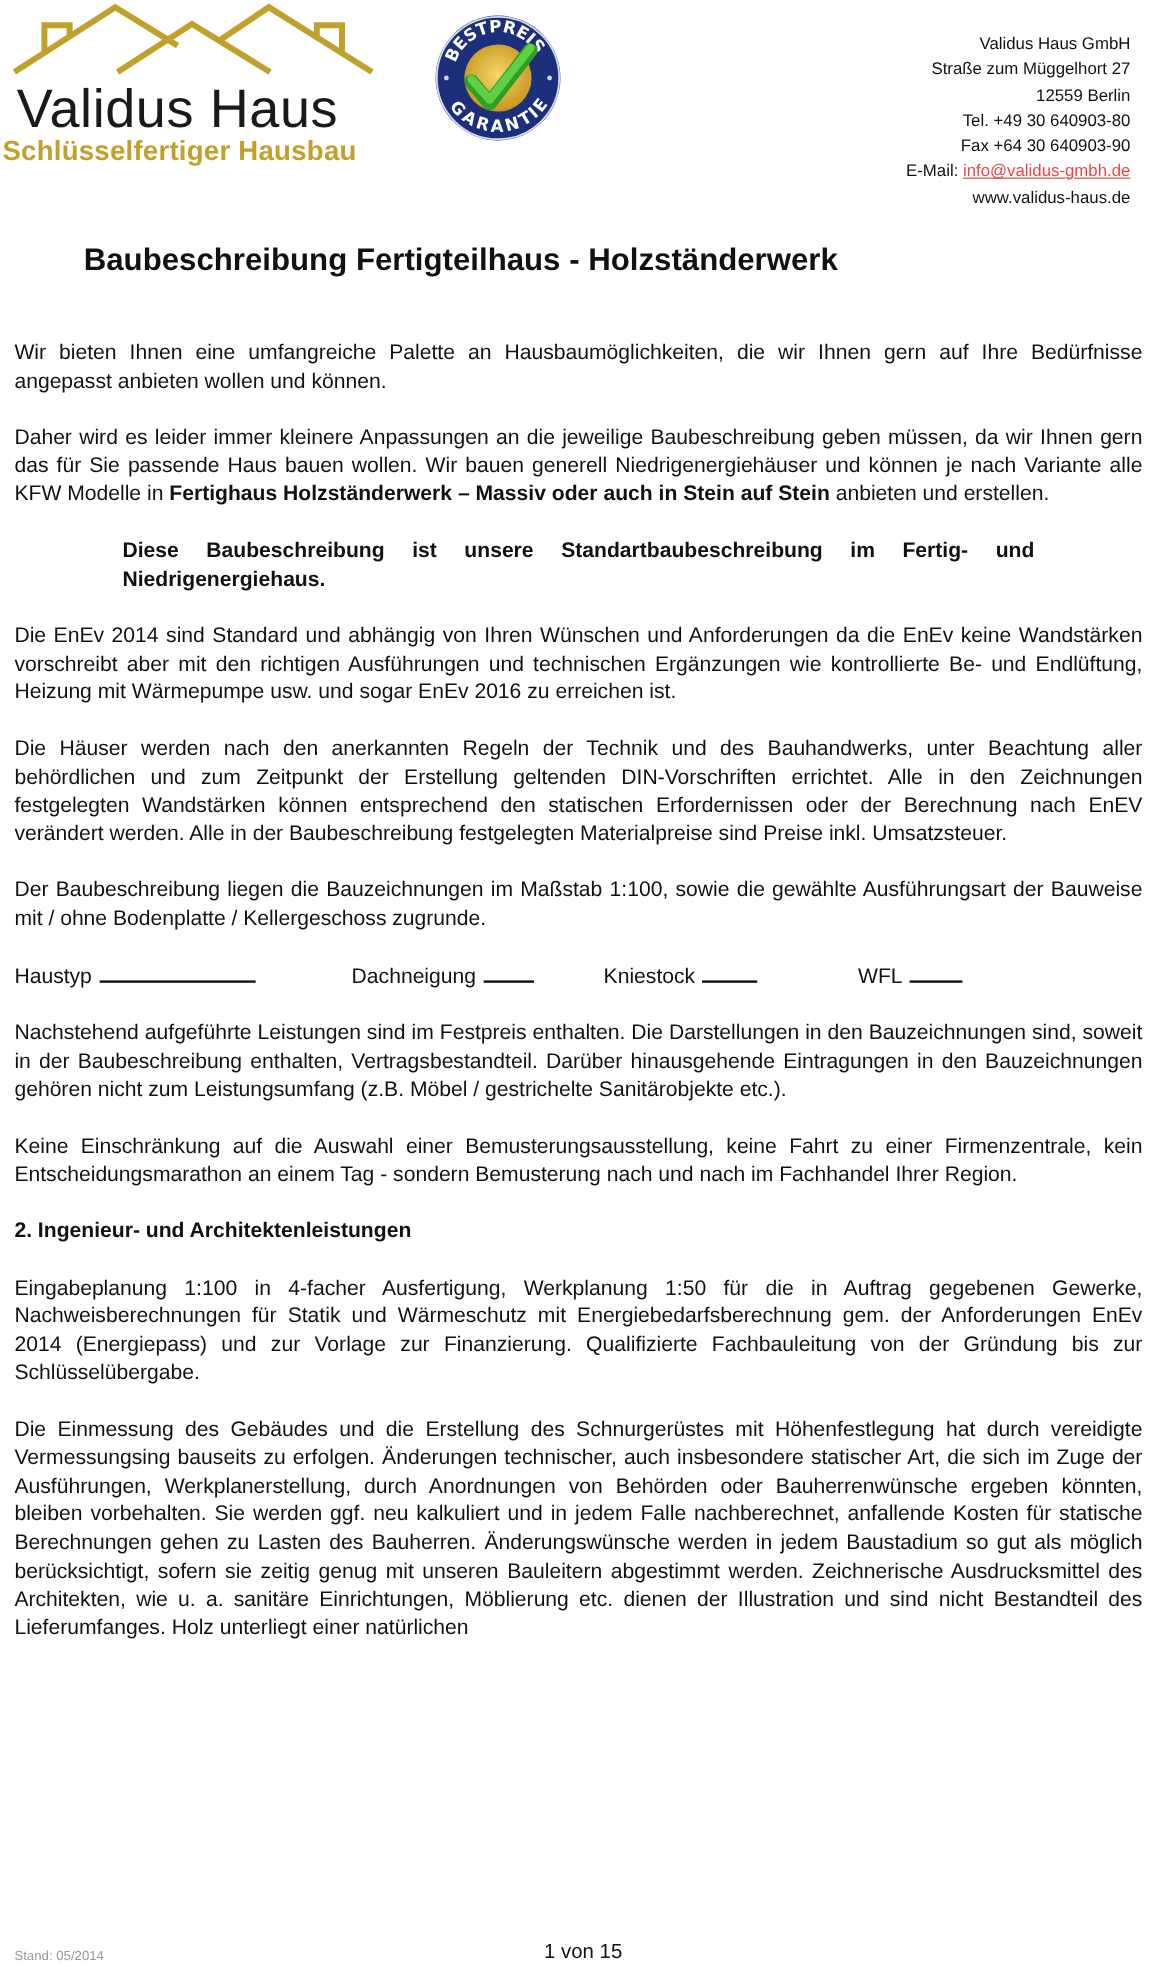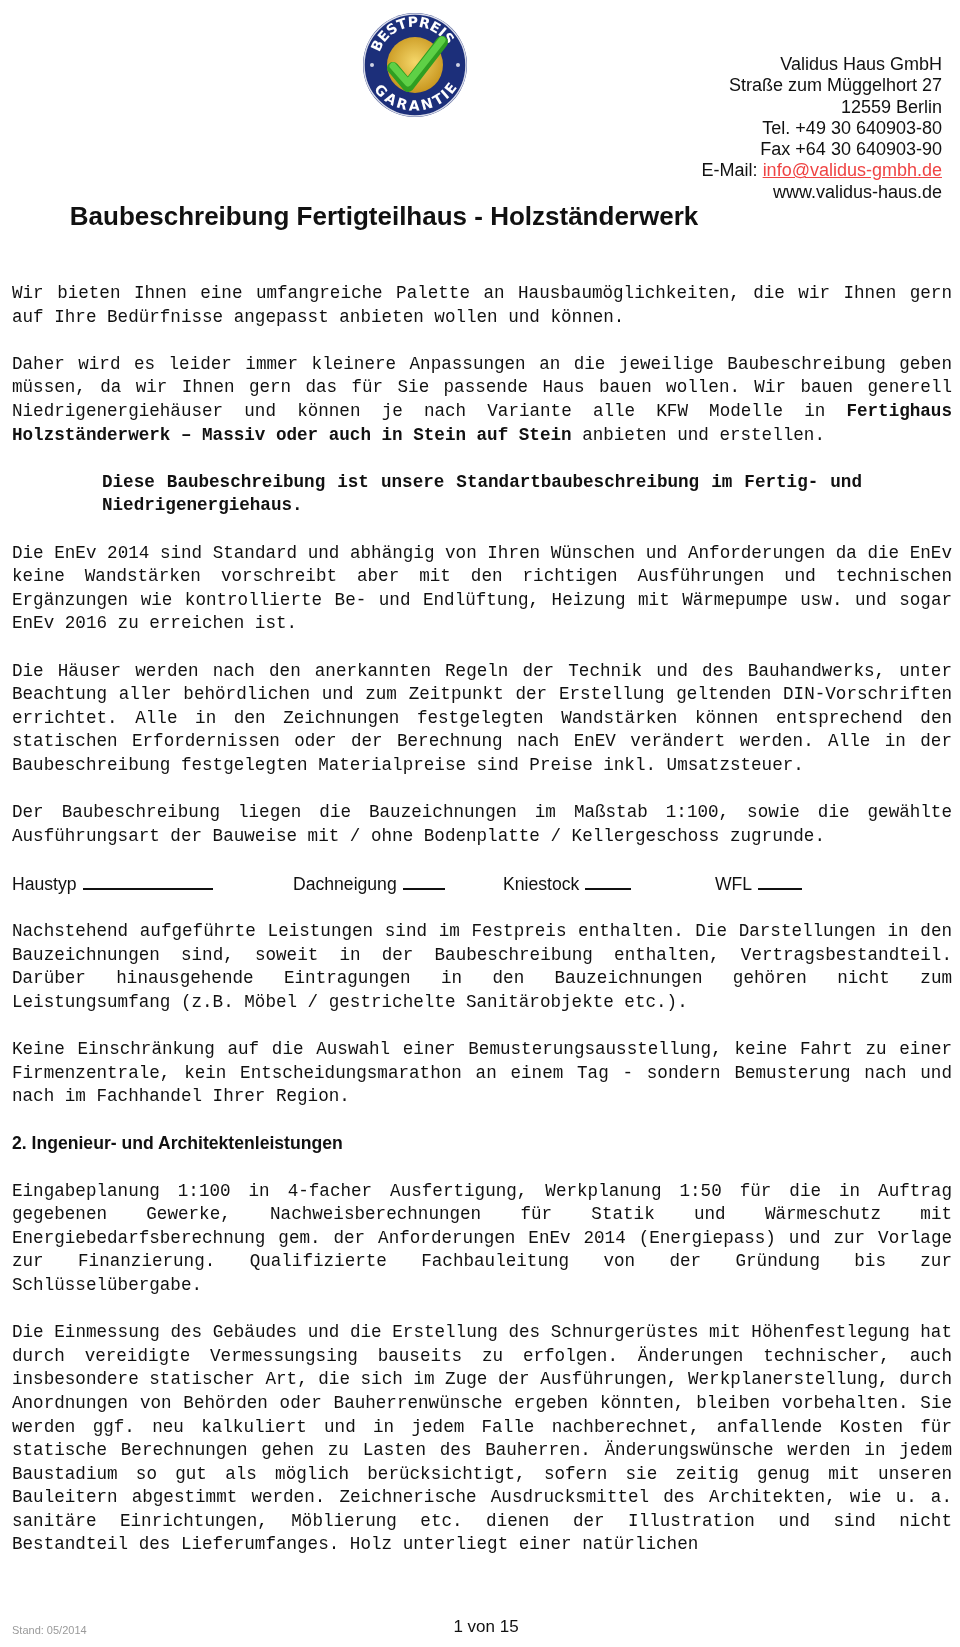--- a/index.html
+++ b/index.html
@@ -6,47 +6,60 @@
   html, body { width: 960px; height: 1647px; background: #ffffff; overflow: hidden; }
   body { font-family: "Liberation Sans", sans-serif; color: #111111; position: relative; }
 
   .header { position: absolute; left: 0; top: 0; width: 960px; height: 180px; }
   .logo { position: absolute; left: 0; top: 0; width: 320px; height: 140px; }
   .logo-roof { position: absolute; left: 0; top: 0; width: 320px; height: 66px; }
   .logo-name { position: absolute; left: 14px; top: 66px; font-size: 45px; font-weight: normal; color: #1a1a1a; letter-spacing: 0.5px; line-height: 50px; white-space: nowrap; }
   .logo-tagline { position: absolute; left: 2px; top: 112px; font-size: 23px; font-weight: bold; color: #c2a02c; line-height: 26px; white-space: nowrap; letter-spacing: 0.2px; }
   .badge { position: absolute; left: 360px; top: 10px; width: 110px; height: 110px; }
 
-  .contact { position: absolute; right: 18px; top: 26px; text-align: right; font-size: 18px; line-height: 21.3px; color: #111; margin-top: 28px; }
+  .contact { position: absolute; right: 18px; top: 26px; text-align: right; font-size: 14px; line-height: 21.3px; color: #111; }
   .contact a { color: #ef4444; text-decoration: underline; }
 
   .title { position: absolute; left: 0; width: 768px; top: 200px; text-align: center; font-size: 26px; font-weight: bold; line-height: 32px; }
 
   .content { position: absolute; left: 12px; width: 940px; top: 282px; font-size: 17.6px; line-height: 23.6px; }
-  .content p { text-align: justify; margin-bottom: 23.6px; font-family: Liberation Mono, monospace; }
+  .content p { text-align: justify; margin-bottom: 23.6px; }
   .content p.nogap { margin-bottom: 0; }
   .content b { font-weight: bold; }
   .center-bold { text-align: left; font-weight: bold; padding: 0 90px; }
   .section-h { font-weight: bold; margin-bottom: 23.6px; }
   .section-h.num1 { padding-left: 10px; }
   .fields { display: flex; margin-bottom: 23.6px; white-space: nowrap; }
   .field { display: inline-flex; align-items: baseline; }
   .field .line { display: inline-block; border-bottom: 2px solid #111; height: 18px; margin-left: 6px; }
   .f1 { width: 281px; } .f1 .line { width: 130px; }
   .f2 { width: 210px; } .f2 .line { width: 42px; }
   .f3 { width: 212px; } .f3 .line { width: 46px; }
   .f4 .line { width: 44px; }
 
   .footer-stand { position: absolute; left: 12px; top: 1624px; font-size: 11px; color: #9a9a9a; }
   .footer-page { position: absolute; left: 0; width: 920px; top: 1617px; text-align: center; font-size: 17px; margin-left: 26px; }
 </style>
 </head>
 <body>
 
 <div class="header">
+  <div class="logo">
+    <svg class="logo-roof" viewBox="0 0 320 66" xmlns="http://www.w3.org/2000/svg">
+      <g fill="none" stroke="#c2a02c" stroke-width="5" stroke-linejoin="miter">
+        <polyline points="12,60 96,6 148,38"></polyline>
+        <polyline points="98,60 160,20 225,60"></polyline>
+        <polyline points="184,33 224,6 310,60"></polyline>
+        <polyline points="37,43 37,21 58,21 58,31"></polyline>
+        <polyline points="264,31 264,21 285,21 285,43"></polyline>
+      </g>
+    </svg>
+    <div class="logo-name">Validus Haus</div>
+    <div class="logo-tagline">Schlüsselfertiger Hausbau</div>
+  </div>
 
   <svg class="badge" viewBox="0 0 110 110" xmlns="http://www.w3.org/2000/svg">
     <defs>
       <path id="arcTop" d="M 18 58 A 37 37 0 0 1 92 50"></path>
       <path id="arcBot" d="M 16 60 A 40 40 0 0 0 94 58"></path>
       <radialGradient id="gold" cx="50%" cy="45%" r="55%">
         <stop offset="0%" stop-color="#f5d76a"></stop>
         <stop offset="100%" stop-color="#c8961e"></stop>
       </radialGradient>
     </defs>

